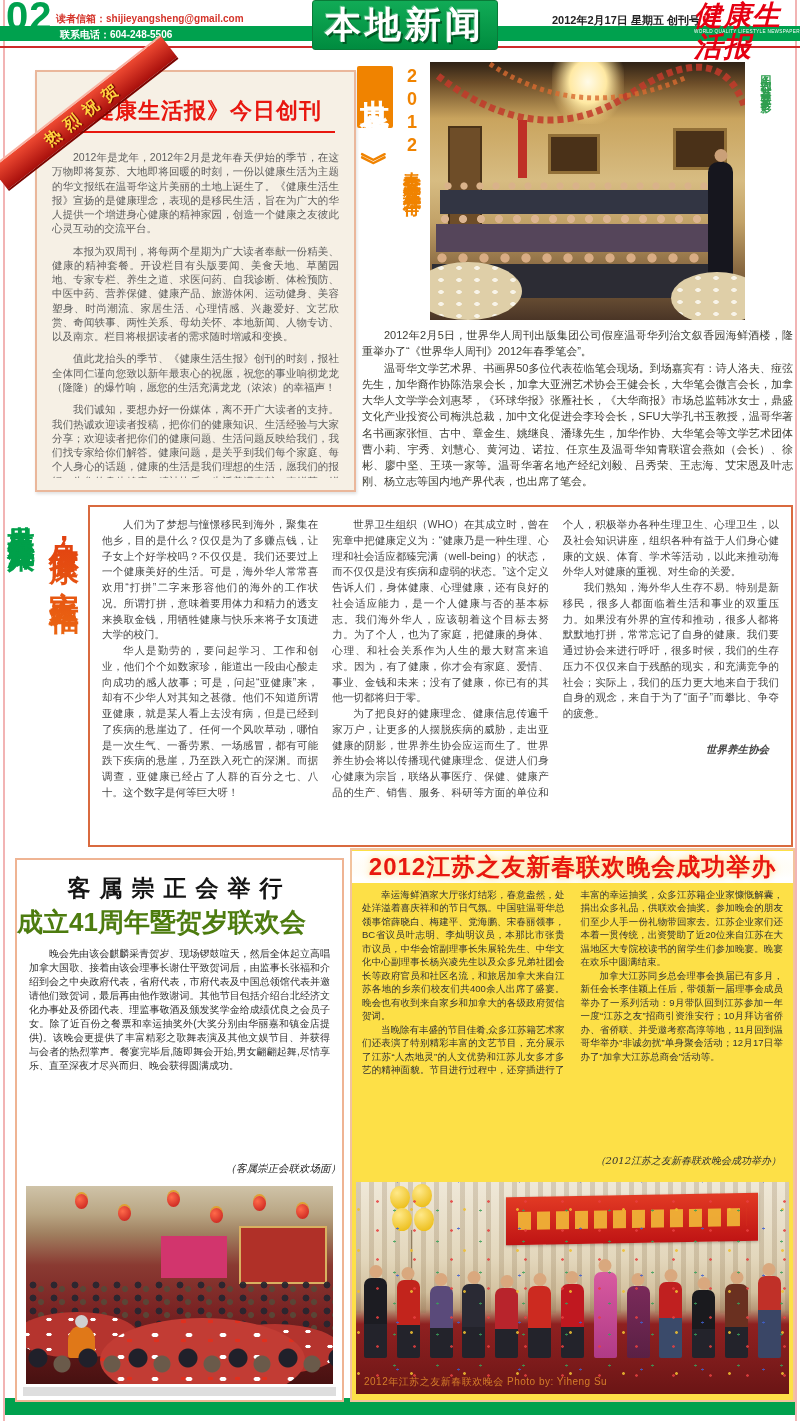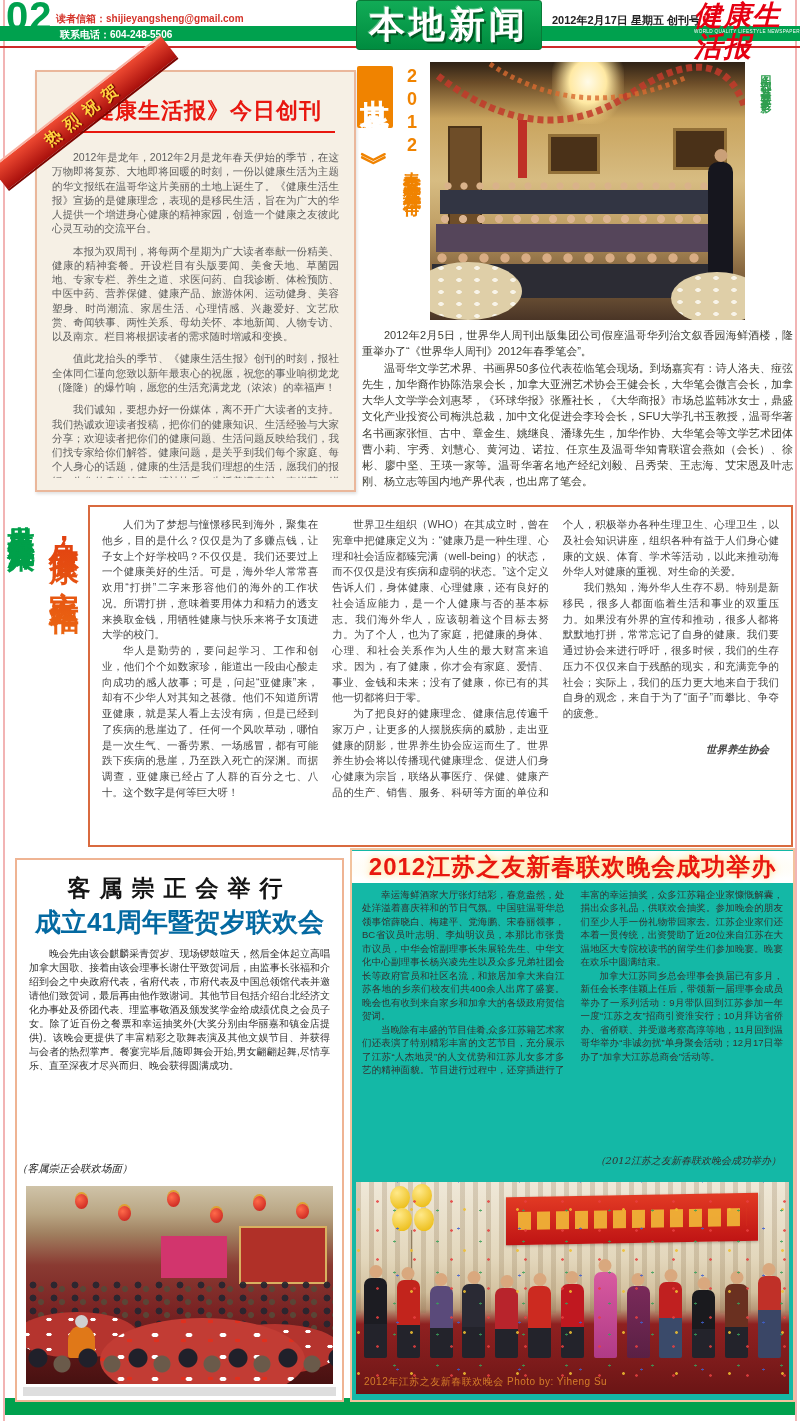--- a/index.html
+++ b/index.html
@@ -15,21 +15,21 @@
 
   
   .greenbar{left:0;top:26px;width:800px;height:15px;background:#00a14e;}
   .redline{left:0;top:46px;width:800px;height:2px;background:#cf2a2a;}
   .pagenum{left:6px;top:-6px;font-size:40px;font-weight:900;color:#00a14e;letter-spacing:1px;}
   .mailbox{left:56px;top:12px;font-size:10px;font-weight:bold;color:#d4342a;}
   .phone{left:60px;top:28px;font-size:10px;font-weight:bold;color:#ffffff;z-index:3;}
   .banner{left:312px;top:0;width:186px;height:50px;z-index:2;
           background:linear-gradient(180deg,#11ab56,#008c3f);
           border:1px solid #0a7a38;border-radius:3px;
-          display:flex;align-items:center;justify-content:center;margin-left:44px;}
+          display:flex;align-items:center;justify-content:center;}
   .banner span{color:#fff;font-size:36px;font-weight:900;letter-spacing:4px;
           text-shadow:2px 2px 0 rgba(0,70,25,.75),-1px -1px 0 rgba(255,255,255,.35);}
   .dateline{left:552px;top:13px;font-size:11px;font-weight:bold;color:#222;}
   .masthead{left:694px;top:1px;width:104px;font-family:"DejaVu Serif",serif;font-style:italic;
           font-weight:bold;color:#e60012;font-size:28px;line-height:1.1;letter-spacing:1px;z-index:3;}
   .masthead-sub{left:694px;top:29px;width:102px;color:#fff;font-size:6px;transform:scale(.78);
           transform-origin:left top;letter-spacing:.4px;z-index:3;white-space:nowrap;}
 
   
   .box-founding{left:35px;top:70px;width:321px;height:422px;background:#f6f0e5;
@@ -104,25 +104,25 @@
   .box-wellness{left:88px;top:505px;width:705px;height:342px;border:2px solid #d96a3f;background:#fff;
       padding:10px 12px;column-count:3;column-gap:14px;font-size:10.5px;line-height:1.5;
       color:#454545;text-align:justify;overflow:hidden;}
   .box-wellness p{margin:0;text-indent:2em;}
   .box-wellness .sig{text-align:right;text-indent:0;font-weight:bold;font-style:italic;
       font-family:"DejaVu Serif",serif;padding-right:10px;margin-top:20px;}
 
   
   .box-hakka{left:15px;top:858px;width:329px;height:544px;border:2px solid #efb493;background:#fff;}
   .hk-t1{margin-top:13px;text-align:center;font-size:23px;font-weight:900;color:#141414;letter-spacing:9px;}
-  .hk-t2{text-align:center;font-size:26px;font-weight:900;color:#0369a1;margin-top:1px;}
+  .hk-t2{text-align:left;font-size:26px;font-weight:900;color:#4d7c0f;margin-top:1px;}
   .hk-text{padding:7px 12px 0;font-size:10px;line-height:1.4;color:#333;text-align:justify;
       height:222px;overflow:hidden;}
   .hk-text p{margin:0;text-indent:2em;}
-  .hk-caption{text-align:left;padding-right:1px;font-size:10.5px;color:#222;
+  .hk-caption{text-align:right;padding-right:1px;font-size:10.5px;color:#222;
       font-family:"DejaVu Serif",serif;font-style:italic;}
   .photo-b{position:absolute;left:9px;bottom:16px;width:307px;height:198px;overflow:hidden;background:#7a2424;}
   .hk-gray{position:absolute;left:6px;bottom:4px;width:313px;height:9px;background:#dedede;}
 
   
   .pb-bg{position:absolute;left:0;top:0;right:0;bottom:0;
       background:linear-gradient(180deg,#cfc3a8 0%,#b9a684 14%,#a08060 24%,#8a3a32 40%,#7a2424 62%,#5c1717 84%,#471111 100%);}
   .pb-lan{position:absolute;width:13px;height:15px;border-radius:50%;
       background:radial-gradient(circle at 35% 35%,#ff6a4a,#c01818);box-shadow:0 -2px 0 #e0a030;}
   .pb-stage{position:absolute;left:44%;top:50px;width:66px;height:42px;background:#d2356d;}
@@ -140,21 +140,21 @@
       background-position:4px 6px,16px 13px;border-radius:50%;position:absolute;}
   .pb-headsf{position:absolute;left:0;right:0;bottom:0;height:42px;
       background-image:radial-gradient(circle at 12px 16px,#20202a 9px,rgba(0,0,0,0) 10px),
       radial-gradient(circle at 36px 22px,#6a5a4a 8px,rgba(0,0,0,0) 9px);background-size:50px 42px;}
   .pb-orange{position:absolute;left:42px;bottom:26px;width:27px;height:32px;background:#e07818;
       border-radius:45% 45% 10% 10%;}
   .pb-orange::before{content:'';position:absolute;top:-11px;left:7px;width:13px;height:13px;
       border-radius:50%;background:#cfcfcf;}
 
   
-  .box-jiangsu{left:350px;top:848px;width:445px;height:554px;border:2px solid #f2c39e;background:#14b8a6;}
+  .box-jiangsu{left:350px;top:848px;width:445px;height:554px;border:2px solid #f2c39e;background:#fde047;}
   .js-title{margin-top:1px;text-align:center;font-size:24px;font-weight:900;color:#e8170f;
       letter-spacing:1px;background:radial-gradient(ellipse at center,#fff6d8 0%,#ffffff 85%);
       text-shadow:0 0 7px rgba(255,215,110,.9);}
   .js-text{padding:5px 10px 0;column-count:2;column-gap:16px;font-size:9.5px;line-height:1.42;
       color:#333;text-align:justify;height:268px;overflow:hidden;}
   .js-text p{margin:0;text-indent:2em;}
   .js-caption{text-align:right;padding-right:12px;font-size:10px;color:#333;
       font-family:"DejaVu Serif",serif;font-style:italic;margin-top:3px;}
   .photo-c{position:absolute;left:4px;bottom:6px;width:433px;height:212px;overflow:hidden;background:#e3d7bc;}
 

